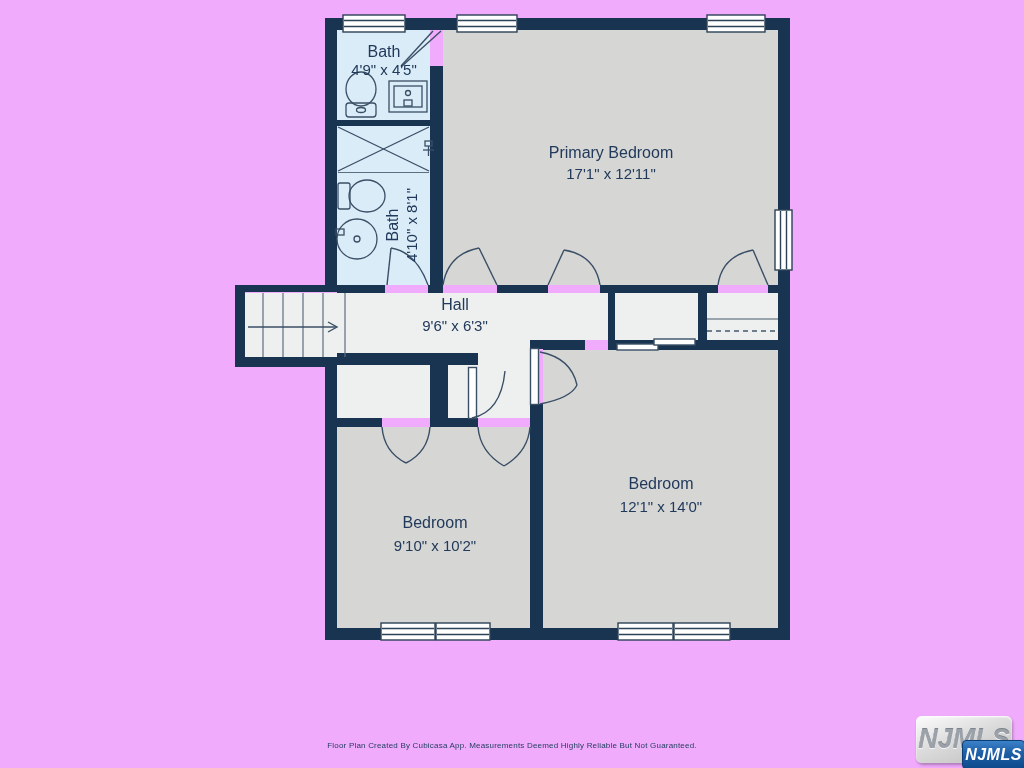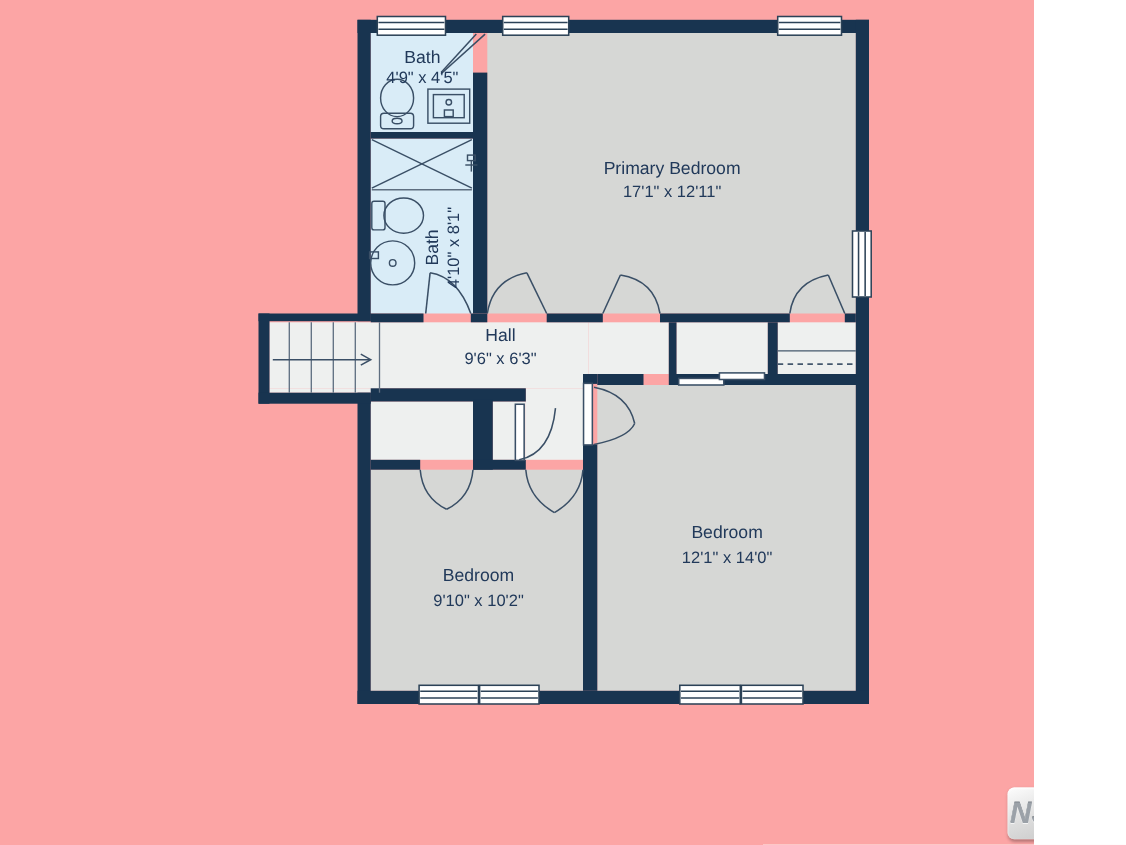--- a/index.html
+++ b/index.html
@@ -1,16 +1,16 @@
 <!DOCTYPE html>
 <html><head>
 <meta charset="utf-8">
 <style>
   html,body{margin:0;padding:0;background:#fff;}
-  #stage{position:relative;width:940px;height:768px;background:#fca5a5;overflow:hidden;
+  #stage{position:relative;width:1024px;height:768px;background:#f0abfc;overflow:hidden;
          font-family:"Liberation Sans",sans-serif;}
   #plan-svg{position:absolute;left:0;top:0;}
   .room-name{font-size:16px;fill:#21395a;}
   .room-dims{font-size:15px;fill:#21395a;}
   #footer{position:absolute;left:0;right:0;top:741px;text-align:center;
           font-size:8px;letter-spacing:.2px;color:#1d3a5c;}
   
   #wm-plate{position:absolute;left:916px;top:716px;width:96px;height:47px;border-radius:6px;
             background:linear-gradient(160deg,#fdfdfd 0%,#dcdcdc 45%,#bdbdbd 100%);
             box-shadow:1px 2px 3px rgba(0,0,0,.28), inset 0 1px 2px #ffffff;
@@ -227,20 +227,21 @@
       <text class="room-dims" x="455" y="331">9'6" x 6'3"</text>
 
       <text class="room-name" x="435" y="528">Bedroom</text>
       <text class="room-dims" x="435" y="551">9'10" x 10'2"</text>
 
       <text class="room-name" x="661" y="489">Bedroom</text>
       <text class="room-dims" x="661" y="512">12'1" x 14'0"</text>
     </g>
   </svg>
 
+  <div id="footer">Floor Plan Created By Cubicasa App. Measurements Deemed Highly Reliable But Not Guaranteed.</div>
 
   <div id="wm-plate">
     <span>NJMLS</span>
   </div>
   <div id="wm-badge">
     <span>NJMLS</span>
   </div>
 
 </div>
 

